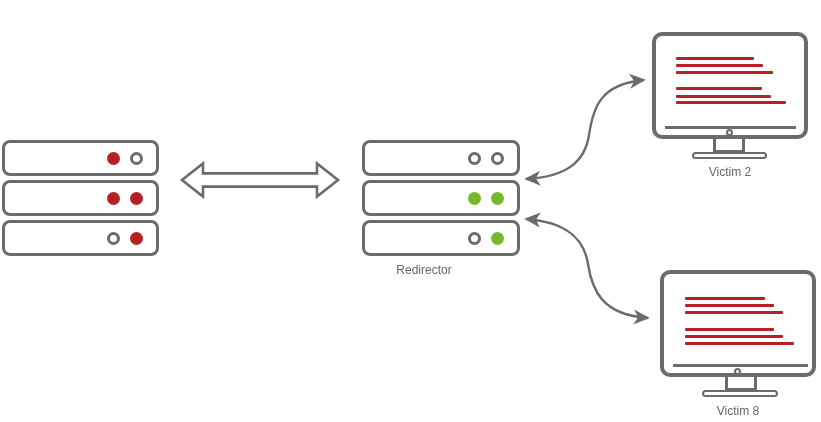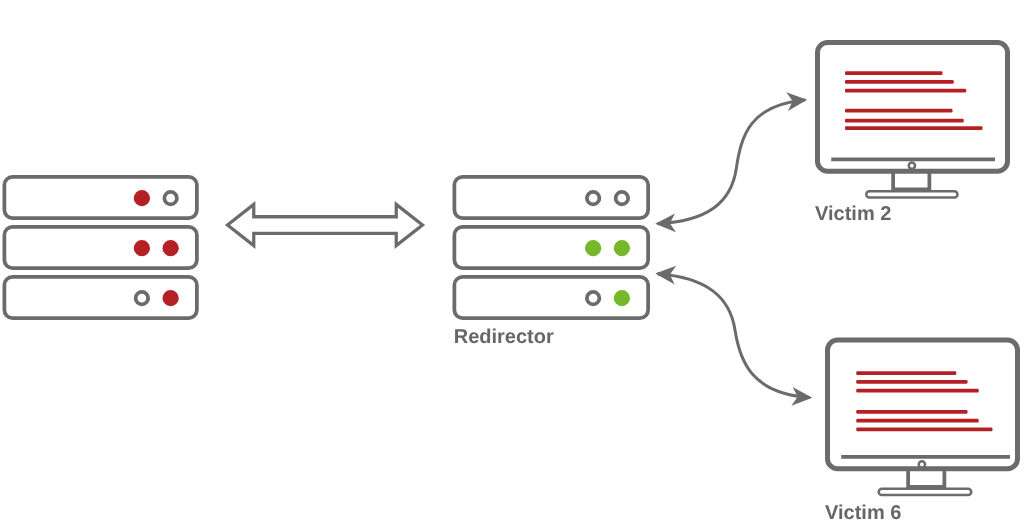--- a/index.html
+++ b/index.html
@@ -23,25 +23,25 @@
     padding-right:13px;
   }
   .lights{display:flex;gap:10px;}
   .light{box-sizing:border-box;width:13px;height:13px;border-radius:50%;}
   .light.red{background:var(--red,#b52025);}
   .light.green{background:var(--green,#76b82a);}
   .light.hollow{border:3px solid var(--stroke,#6b6b6b);background:transparent;}
 
   
   .node-label{
-    position:absolute;font-size:16px;line-height:14px;font-weight:700;
-    color:var(--text,#666);white-space:nowrap;
+    position:absolute;font-size:12px;line-height:14px;font-weight:400;
+    color:var(--text,#666);text-align:center;white-space:nowrap;
   }
   #cnc-label{left:0px;top:263px;width:161px;}
-  #redirector-label{left:363px;top:263px;width:158px;}
+  #redirector-label{left:345px;top:263px;width:158px;}
   #v2-label{left:652px;top:165px;width:156px;}
   #v1-label{left:660px;top:404px;width:156px;}
 
   
   .monitor{
     position:absolute;box-sizing:border-box;width:156px;height:107px;
     border:4px solid var(--stroke,#6b6b6b);border-radius:10px;
     background:var(--background,#fff);
   }
   #v2{left:652px;top:32px;}
@@ -155,15 +155,15 @@
         <div class="sline" style="width: 80px; top: 23px; left: 21px;"></div>
         <div class="sline" style="width: 89px; top: 30px; left: 21px;"></div>
         <div class="sline" style="width: 98px; top: 37px; left: 21px;"></div>
         <div class="sline" style="width: 89px; top: 53.5px; left: 21px;"></div>
         <div class="sline" style="width: 98px; top: 61px; left: 21px;"></div>
         <div class="sline" style="width: 109px; top: 68px; left: 21px;"></div>
       </div>
     <div class="chin-line"></div>
     <div class="power-dot"></div>
   </div>
-  <div class="node-label" id="v1-label">Victim 6</div>
+  <div class="node-label" id="v1-label">Victim 8</div>
 
 </div>
 
 </body></html>

